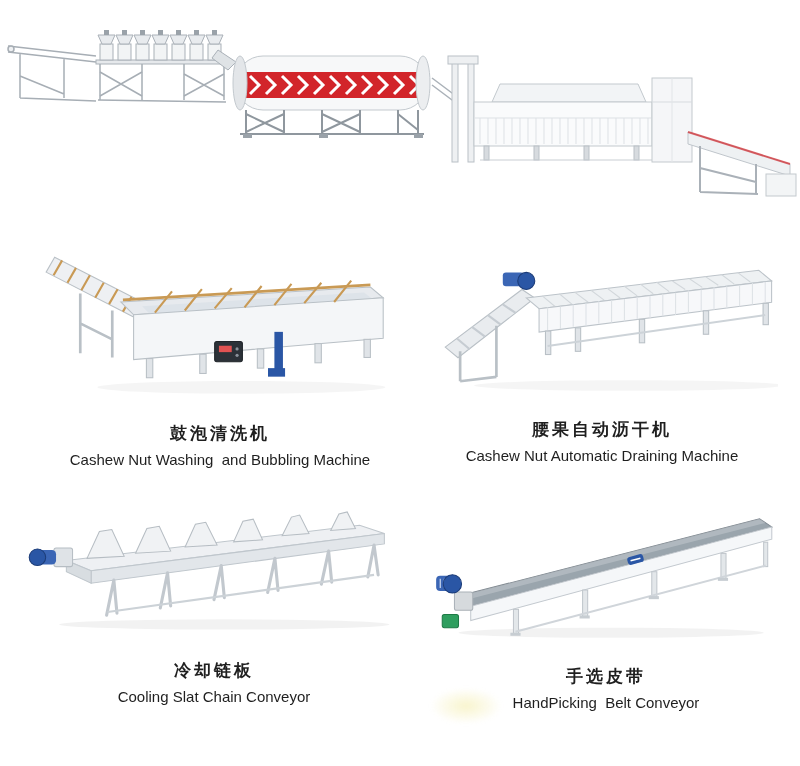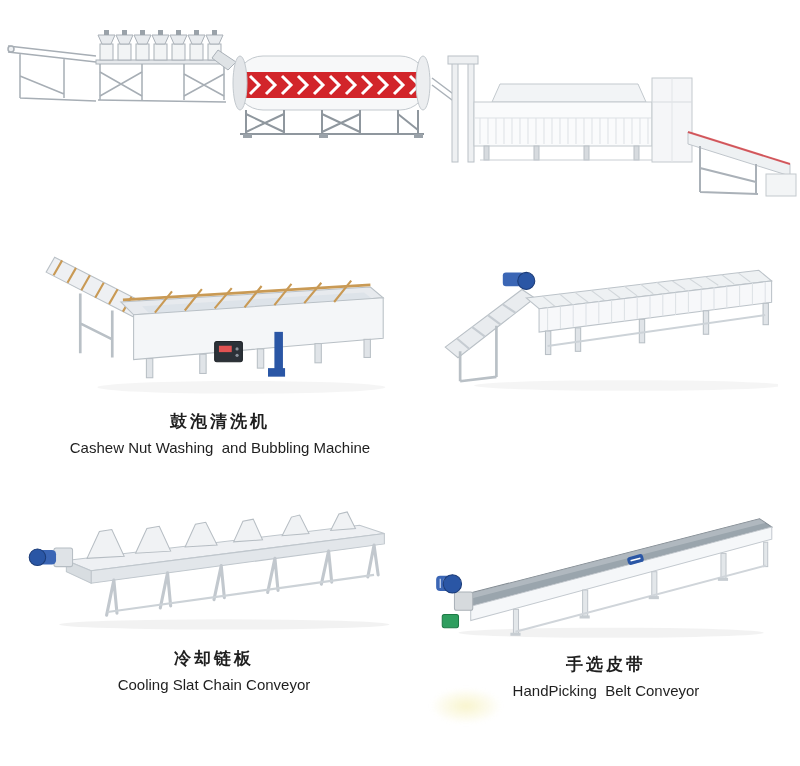--- a/index.html
+++ b/index.html
@@ -6,21 +6,21 @@
   body{font-family:"Liberation Sans", sans-serif;color:var(--text,#1f1f1f);}
   .page{position:relative;width:800px;height:766px;background:var(--page-bg,#ffffff);overflow:hidden;}
   figure{margin:0;}
   .hero{position:absolute;left:0;top:6px;width:800px;height:200px;}
   .cell{position:absolute;text-align:center;}
   .cell svg{display:block;margin:0 auto;}
   #cell-washing{left:24px;top:238px;width:392px;}
   #cell-draining{left:418px;top:234px;width:368px;}
   #cell-cooling{left:14px;top:490px;width:400px;}
   #cell-handpicking{left:420px;top:478px;width:372px;}
-  .cap-zh{font-size:17px;font-weight:700;letter-spacing:3px;margin-top:12px;color:var(--text,#1f1f1f);}
+  .cap-zh{font-size:17px;font-weight:700;letter-spacing:3px;margin-top:24px;color:var(--text,#1f1f1f);}
   .cap-en{font-size:15px;font-weight:400;margin-top:6px;color:var(--text,#1f1f1f);white-space:pre-wrap;}
   .smudge{position:absolute;left:430px;top:688px;width:72px;height:36px;
           background:radial-gradient(ellipse at center, rgba(238,228,130,.4), rgba(238,228,130,0) 70%);
           filter:blur(2px);}
 </style>
 </head>
 <body>
 
 <div class="page">
 
@@ -160,20 +160,24 @@
         <polygon points="106,70 324,44 324,64 106,92" fill="#f7f8fa" stroke="#bcc3c9"></polygon>
         <path d="M114 69v21M126 68v21M138 66v21M150 65v21M162 63v21M174 62v21M186 61v21M198 59v21M210 58v21M222 56v21M234 55v21M246 53v21M258 52v21M270 50v21M282 49v21M294 48v20M306 46v20M318 45v19" stroke="#dde2e6" stroke-width="1" fill="none"></path>
         <rect x="112" y="91" width="5" height="22" fill="#e0e4e8" stroke="#b9c0c6"></rect>
         <rect x="140" y="88" width="5" height="22" fill="#e0e4e8" stroke="#b9c0c6"></rect>
         <rect x="200" y="80" width="5" height="22" fill="#e0e4e8" stroke="#b9c0c6"></rect>
         <rect x="260" y="72" width="5" height="22" fill="#e0e4e8" stroke="#b9c0c6"></rect>
         <rect x="316" y="65" width="5" height="20" fill="#e0e4e8" stroke="#b9c0c6"></rect>
         <path d="M114 105L318 76" stroke="#cdd3d8" stroke-width="2" fill="none"></path>
       </g>
     </svg>
+    <figcaption>
+      <div class="cap-zh">腰果自动沥干机</div>
+      <div class="cap-en">Cashew Nut Automatic Draining Machine</div>
+    </figcaption>
   </figure>
 
   <figure class="cell" id="cell-handpicking">
     <svg viewBox="0 0 350 160" width="356" height="163">
       <ellipse cx="180" cy="152" rx="150" ry="5" fill="#000" opacity=".05"></ellipse>
       <g>
         <polygon points="30,116 326,40 338,48 42,126" fill="var(--belt-gray,#9aa5ad)" stroke="#7d868e"></polygon>
         <polygon points="30,116 326,40 332,44 36,120" fill="#ffffff" opacity=".22"></polygon>
         <polygon points="42,126 338,48 338,60 42,140" fill="#f5f7f9" stroke="#c2c8ce"></polygon>
       </g>

